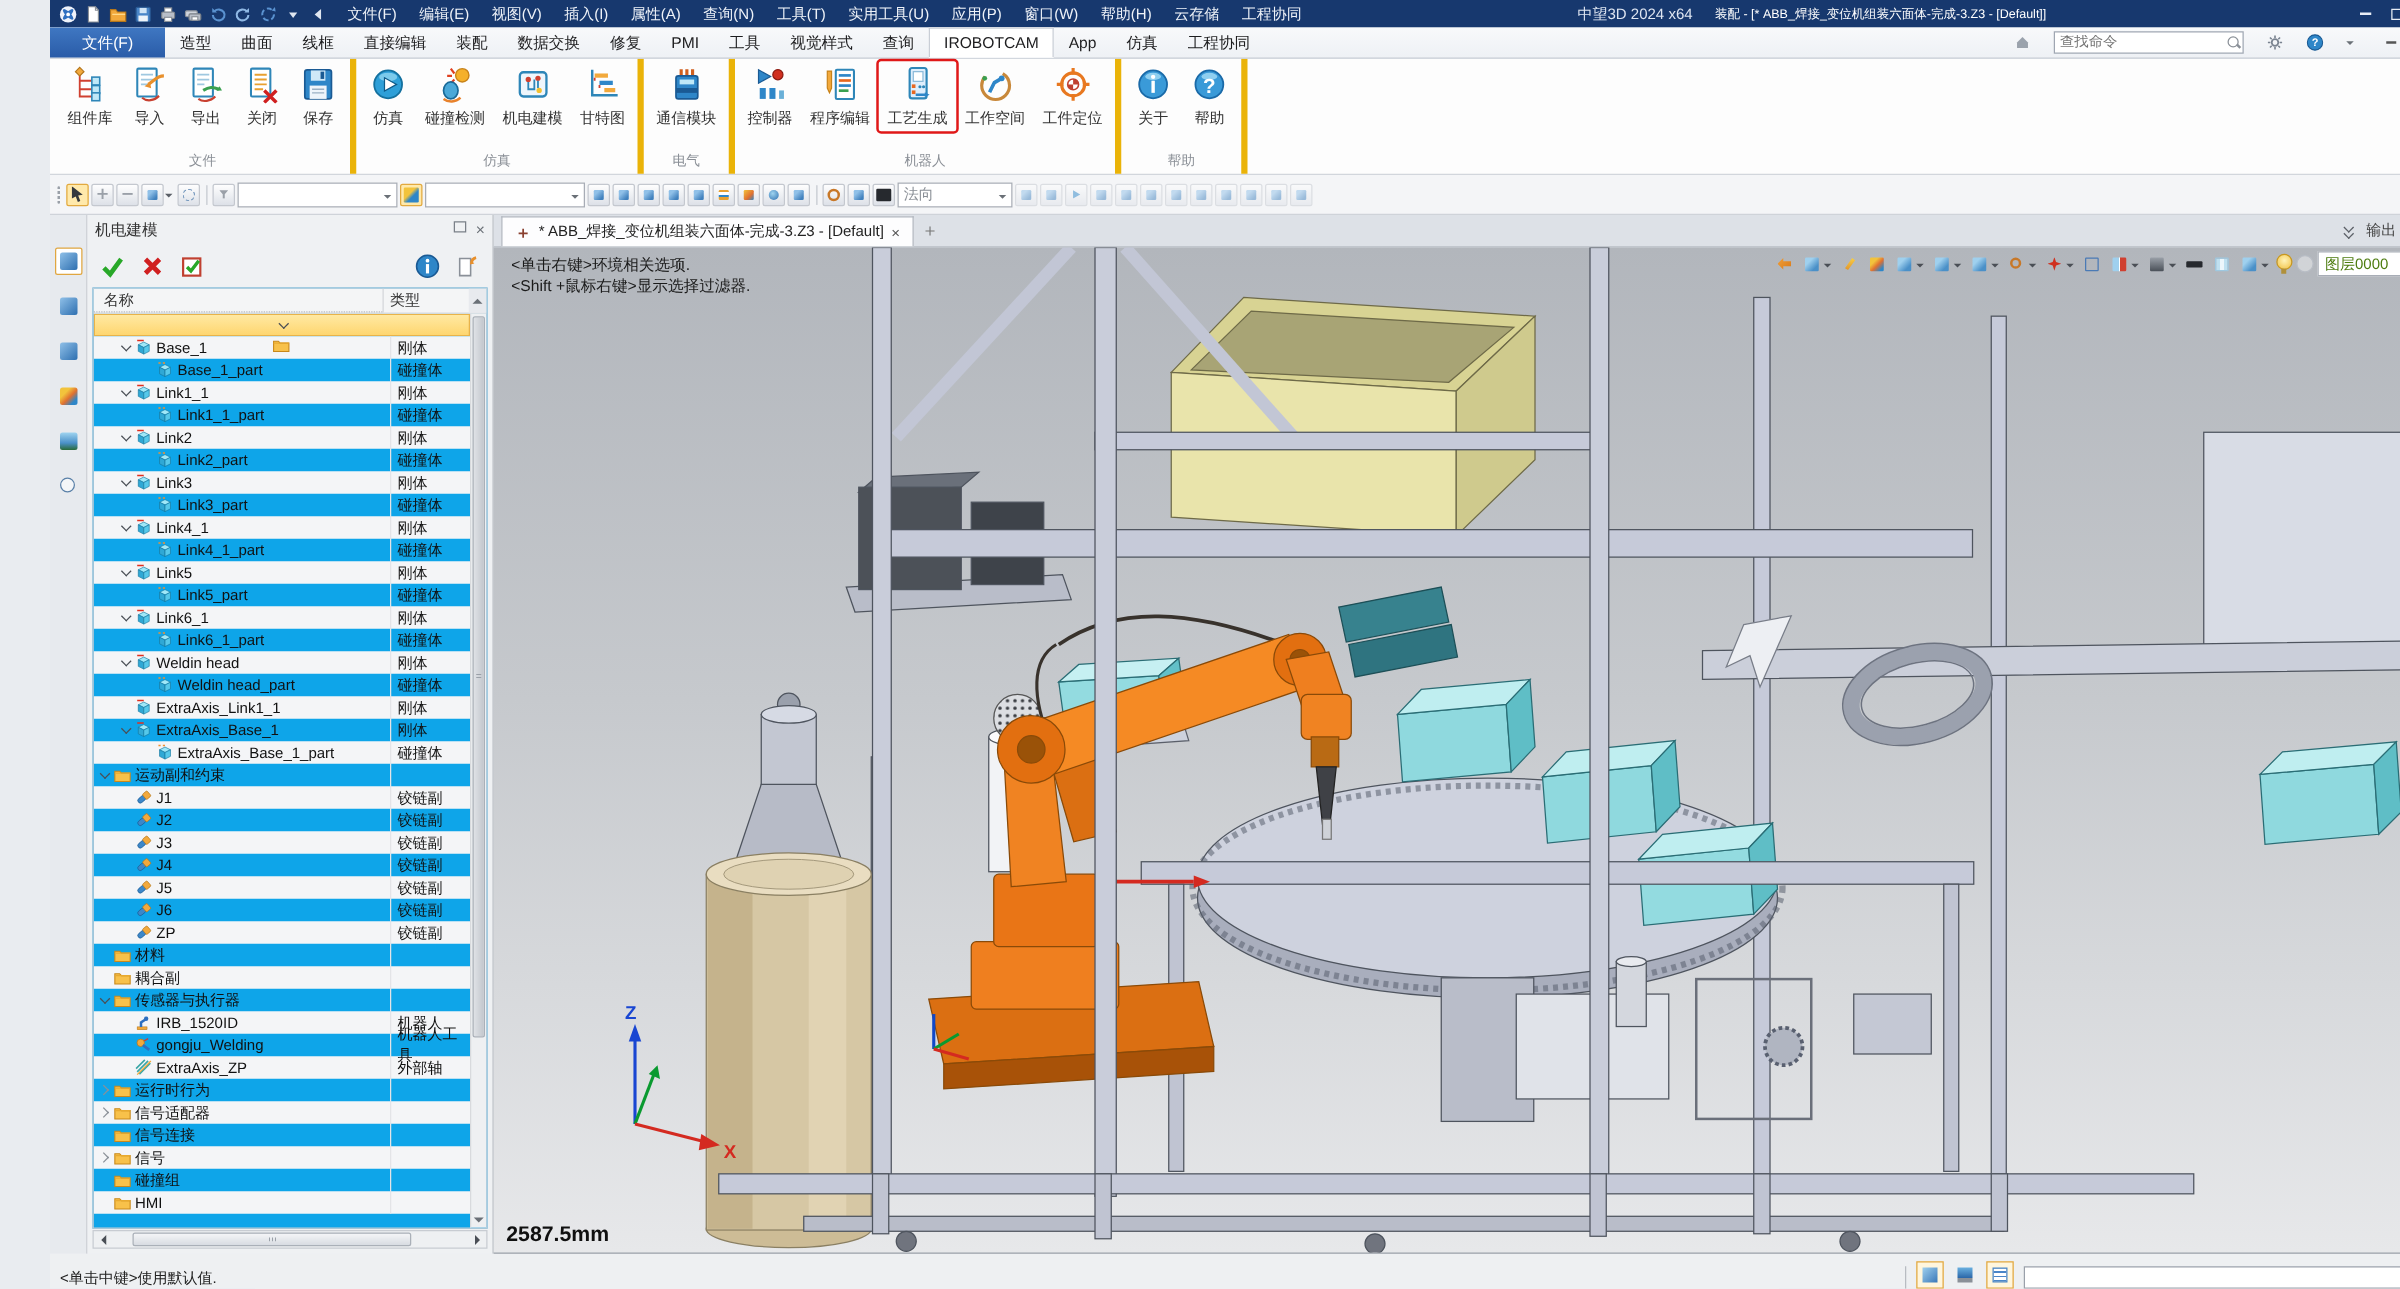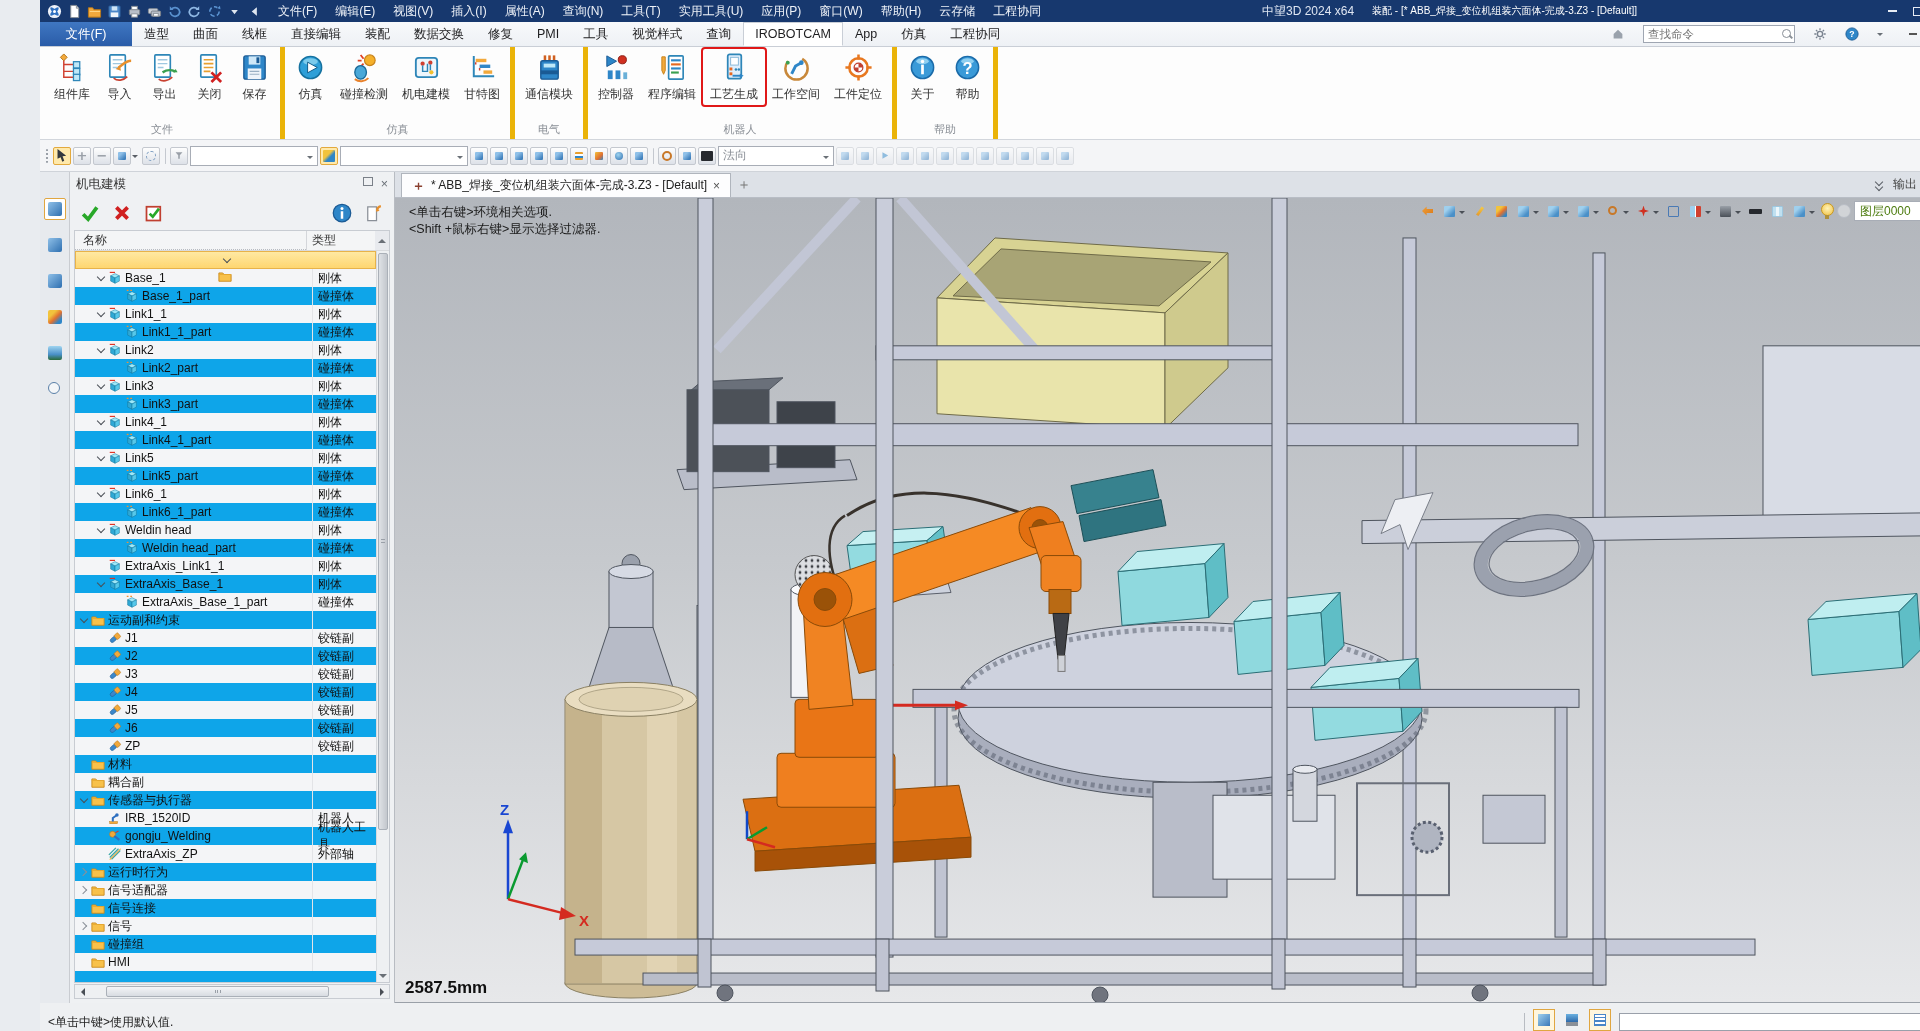--- a/index.html
+++ b/index.html
@@ -778,21 +778,21 @@
         <span class="mi" data-icon="pick-cursor"></span>
         <span class="mi" data-icon="layer-stack"></span>
         <span class="mi" data-icon="material-image"></span>
         <span class="mi" data-icon="render-globe"></span>
         <span class="mi" data-icon="analysis-chart"></span>
         <span class="mi" data-icon="sep"></span>
         <span class="mi" data-icon="rotate-ccw"></span>
         <span class="mi" data-icon="curve-handle"></span>
         <span class="mi" data-icon="dark-display"></span>
     </div>
-    <div class="tb-select" style="width:116px">
+    <div class="tb-select" style="width:92px">
         <span>法向</span>
         <span class="sel-caret"></span>
       </div>
     <div class="dimset" style="display:flex;gap:2px;align-items:center">
       <span class="mi" data-icon="pick-arrow"></span>
         <span class="mi" data-icon="gear-cursor"></span>
         <span class="mi" data-icon="play-preview"></span>
         <span class="mi" data-icon="point-dots"></span>
         <span class="mi" data-icon="line-tool"></span>
         <span class="mi" data-icon="polyline-tool"></span>

